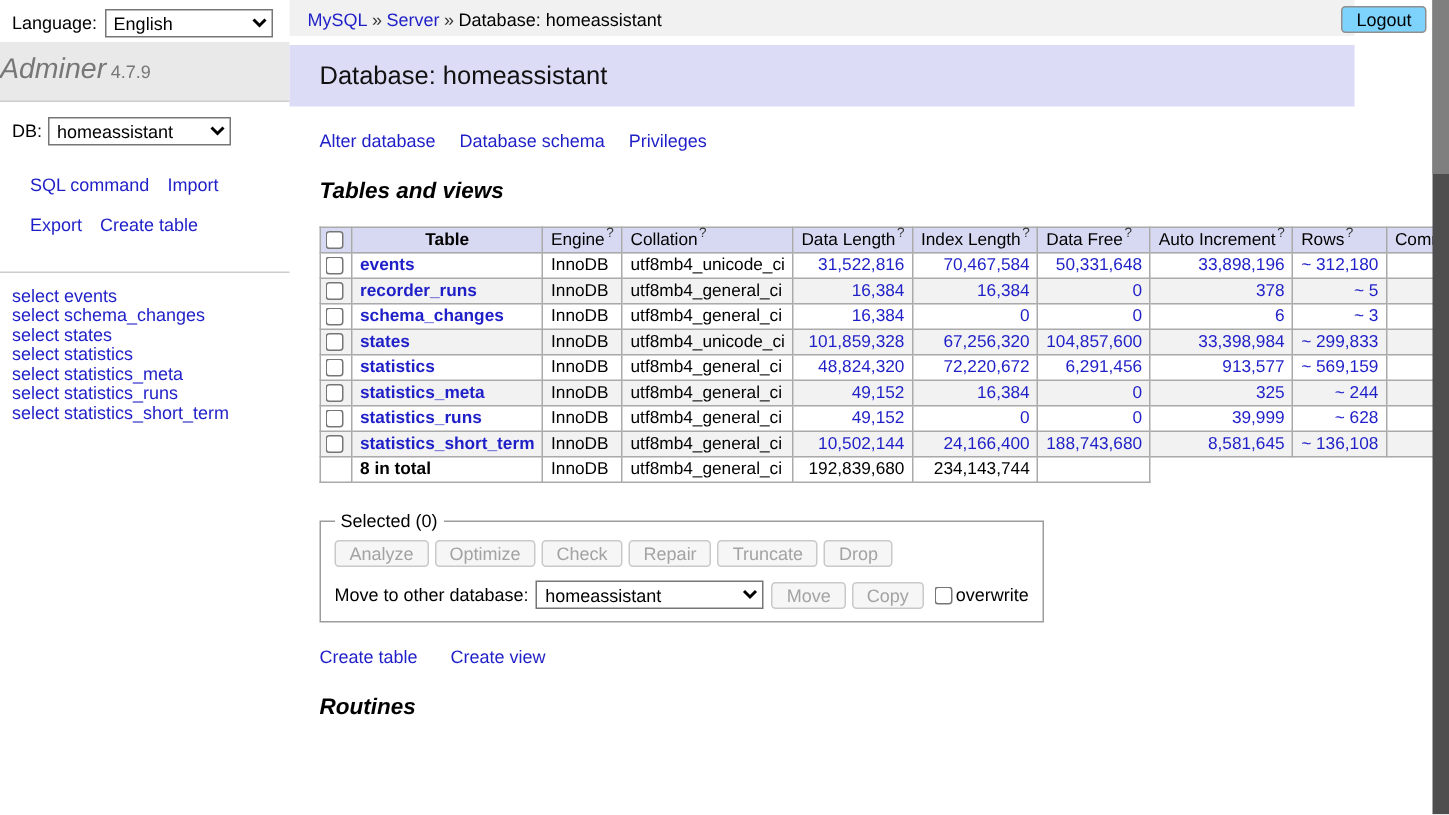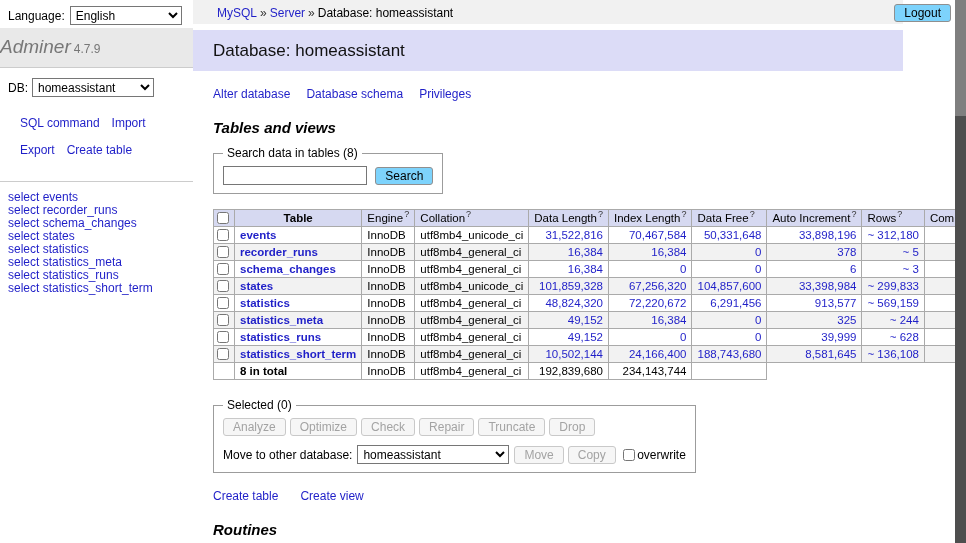--- a/index.html
+++ b/index.html
@@ -7,21 +7,21 @@
     position:relative; width:966px; height:543px; overflow:hidden; background:#fff;
     font-family:"Liberation Sans","DejaVu Sans",sans-serif; font-size:12px; color:#000;
   }
   a { color:var(--link,#1f1fc8); text-decoration:none; cursor:pointer; }
 
   
   .lang-row { position:absolute; top:6px; left:8px; }
   .lang-row select { margin-left:5px; width:112px; }
   .breadcrumb {
     position:absolute; left:193px; top:0; width:710px; height:24px; box-sizing:border-box;
-    background:var(--breadcrumb-bg,#f1f1f1); padding:6px 24px; font-size:12px;
+    background:var(--breadcrumb-bg,#f1f1f1); padding:6px 12px; font-size:12px;
   }
   .breadcrumb .sep { color:#333; margin:0 3px; }
   .logout-btn { position:absolute; top:4px; right:15px; }
 
   button {
     font-family:inherit; font-size:12px; color:#000;
     padding:1px 9px; border:1px solid #8f8f8f; border-radius:3px; background:#7dd3fc; cursor:pointer;
   }
   button:disabled { color:#a3a3a3; border-color:#c9c9c9; background:#f6f6f6; cursor:default; }
   select {
@@ -106,42 +106,36 @@
     <h1><span>Adminer</span><span class="version">4.7.9</span></h1>
     <div class="sb-top">
       <p class="db-row">
         <span>DB:</span><select><option>homeassistant</option></select>
       </p>
       <p class="sb-links" id="sb-links1"><a href="javascript:void(0)">SQL command</a><a href="javascript:void(0)">Import</a></p>
       <p class="sb-links" id="sb-links2"><a href="javascript:void(0)">Export</a><a href="javascript:void(0)">Create table</a></p>
     </div>
     <div class="sb-tables" id="sb-tables">
         <a href="javascript:void(0)">select events</a>
-        <a href="javascript:void(0)">select recorder_runs</a>
         <a href="javascript:void(0)">select schema_changes</a>
         <a href="javascript:void(0)">select states</a>
         <a href="javascript:void(0)">select statistics</a>
         <a href="javascript:void(0)">select statistics_meta</a>
         <a href="javascript:void(0)">select statistics_runs</a>
         <a href="javascript:void(0)">select statistics_short_term</a>
       </div>
   </div>
 
   <div id="main">
     <h2>Database: homeassistant</h2>
 
     <p class="actions" id="main-actions"><a href="javascript:void(0)">Alter database</a><a href="javascript:void(0)">Database schema</a><a href="javascript:void(0)">Privileges</a></p>
 
     <h3>Tables and views</h3>
 
-    <fieldset class="search-fs">
-      <legend>Search data in tables (8)</legend>
-      <input type="text" value="" style="">
-      <button>Search</button>
-    </fieldset>
 
     <table>
       <thead>
         <tr id="thead-row">
           <th class="chk"><input type="checkbox" style=""></th>
         <th class="col-name head-table"><span>Table</span></th>
             <th class="col-engine"><span>Engine</span><sup>?</sup></th>
             <th class="col-collation"><span>Collation</span><sup>?</sup></th>
             <th class="col-dl"><span>Data Length</span><sup>?</sup></th>
             <th class="col-il"><span>Index Length</span><sup>?</sup></th>

